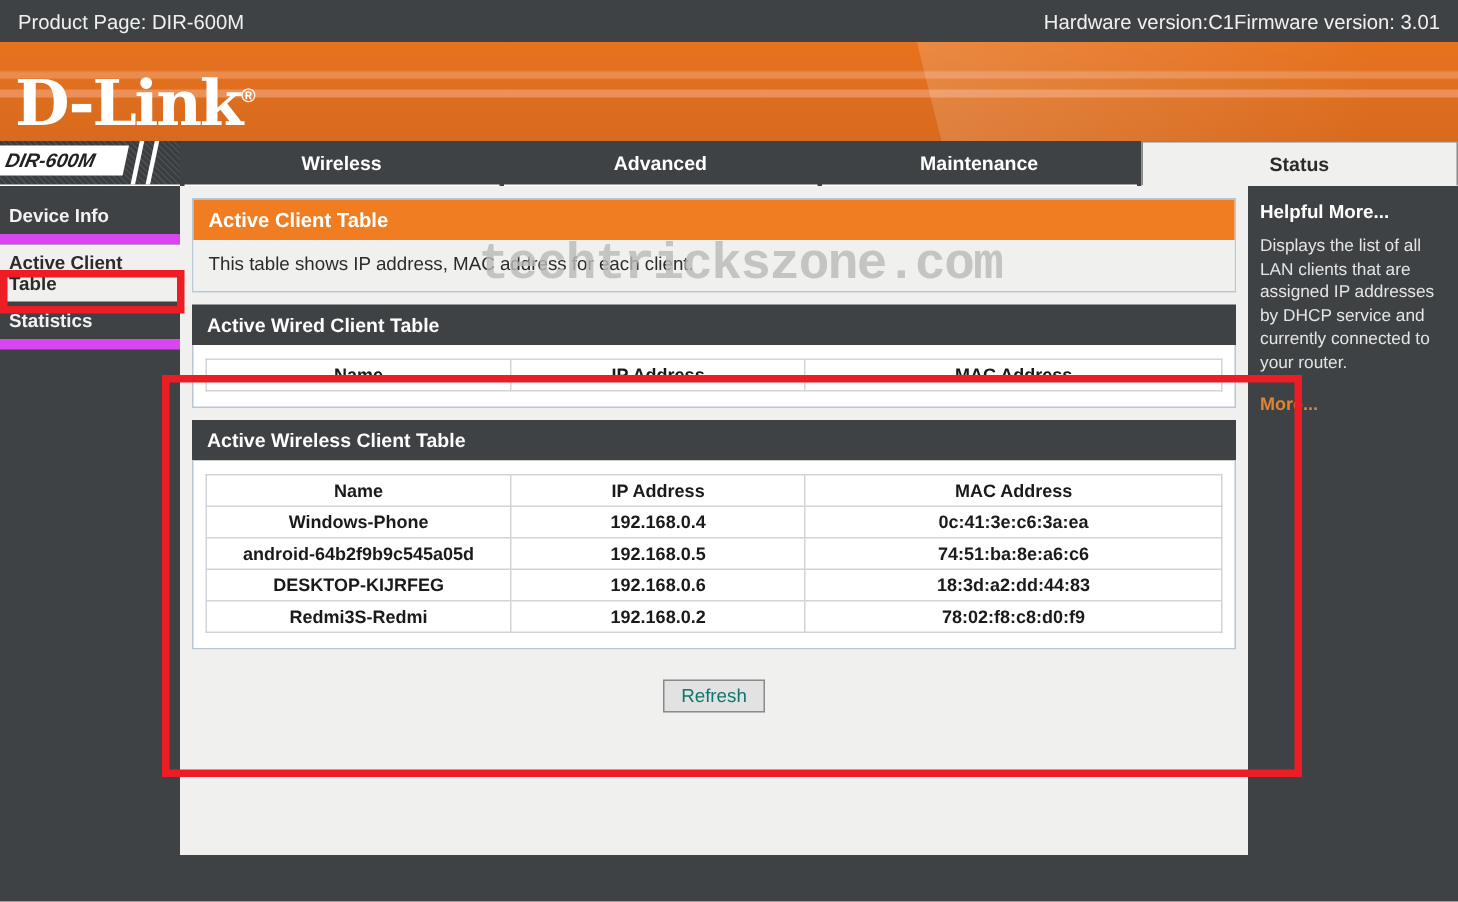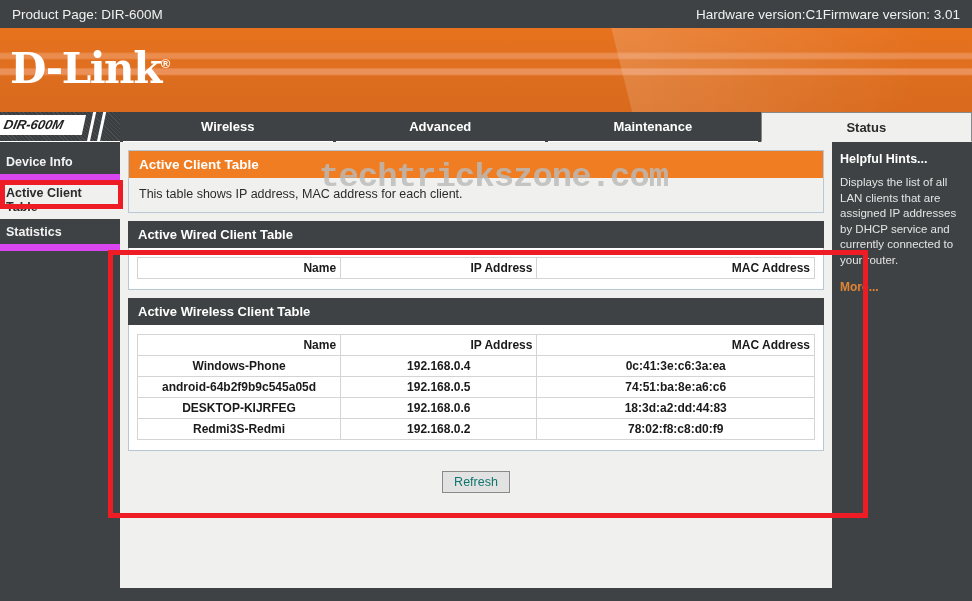--- a/index.html
+++ b/index.html
@@ -29,21 +29,21 @@
     margin-left: 12px;
   }
   #product-bar .right {
     position: absolute;
     right: 12px;
     display: flex;
   }
 
   
   #banner {
-    height: 84px;
+    height: 66px;
     position: relative;
     overflow: hidden;
     background: linear-gradient(to bottom,
         #e8721d 0%,
         #e2701f 28%,
         #ea8c4d 31%,
         #ea8c4d 36%,
         #e0701f 38%,
         #e0701f 47%,
         #eb9058 49%,
@@ -218,21 +218,20 @@
   }
   table.clients th,
   table.clients td {
     border: 1px solid #d4d4d4;
     text-align: center;
     padding: 3px 4px;
     font-weight: bold;
   }
   table.clients th {
     font-weight: bold;
-    text-align: right;
   }
   table.clients col.c-name  { width: 30%; }
   table.clients col.c-ip    { width: 29%; }
   table.clients col.c-mac   { width: 41%; }
 
   .btn-row {
     text-align: center;
     padding: 20px 0 14px 0;
     background: #f0f0ee;
   }
@@ -402,21 +401,21 @@
           </tbody>
       </table>
     </div>
 
     <div class="btn-row">
       <button class="btn">Refresh</button>
     </div>
   </div>
 
   <div id="hints">
-    <div class="hints-title">Helpful Hints...</div>
+    <div class="hints-title">Helpful More...</div>
     <div class="hints-text">Displays the list of all LAN clients that are assigned IP addresses by DHCP service and currently connected to your router.</div>
     <div class="more">More...</div>
   </div>
 </div>
 
 <div id="watermark">techtrickszone.com</div>
 
 <div class="annot" id="annot-main"></div>
 <div class="annot" id="annot-side"></div>
 

